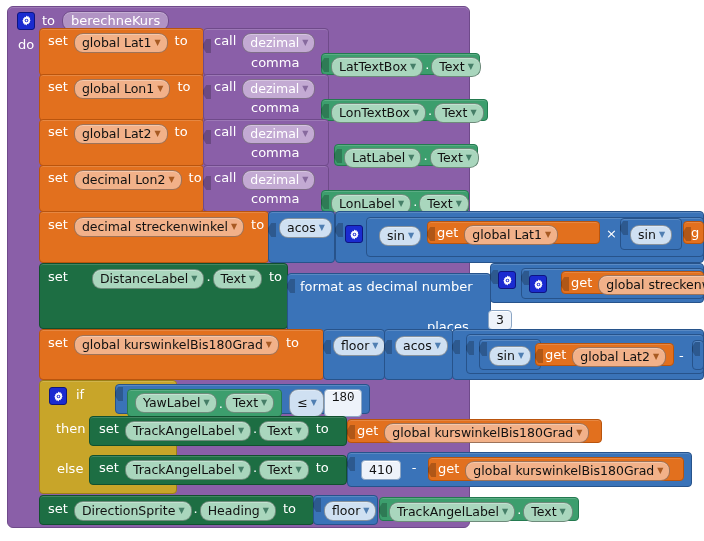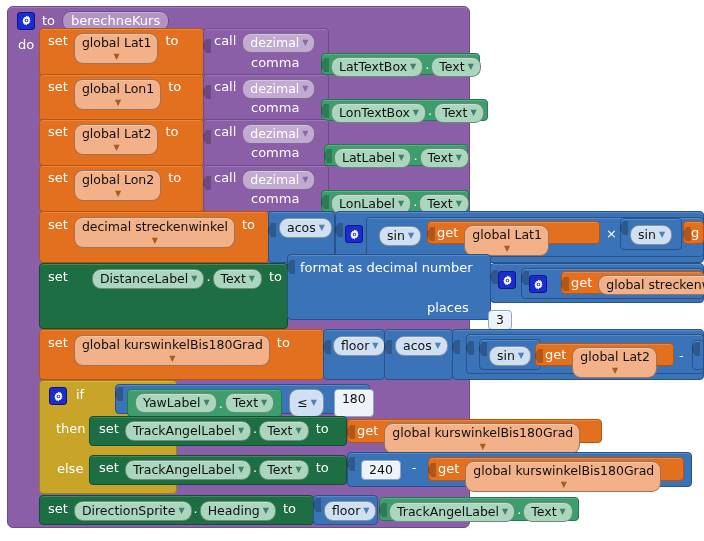--- a/index.html
+++ b/index.html
@@ -52,21 +52,21 @@
 
   .stmt-label{position:absolute;font-size:13px;color:#fff;white-space:nowrap;}
 
   
   .fld{
     display:inline-flex;align-items:center;gap:3px;
     border-radius:9px;padding:1px 6px 2px 7px;font-size:12.5px;line-height:15px;
     white-space:nowrap;border:1px solid rgba(0,0,0,.35);
     box-shadow:inset 0 1px 0 rgba(255,255,255,.3);
   }
-  .fld-orange{background:#f2b189;color:#111;flex-direction:column;}
+  .fld-orange{background:#f2b189;color:#111;}
   .fld-green{background:#a9d6bd;color:#111;}
   .fld-blue{background:#cfe0f2;color:#111;}
   .fld-purple{background:#c3aad3;color:#fff;}
   .caret{font-size:8px;line-height:8px;opacity:.85;}
   .caret-o{color:#9c4c12;}
   .caret-g{color:#35705a;}
   .caret-b{color:#3b6fa8;}
   .caret-p{color:#7d5f95;}
 
   
@@ -198,40 +198,40 @@
       <span class="lbl">call</span>
       <span class="fld fld-purple" style="margin-left:6px;">
         <span>dezimal</span>
           <span class="caret caret-p">▼</span>
       </span>
     </div>
     <div class="inner" style="left:47px;top:25px;">
       <span class="lbl">comma</span>
     </div>
   </div>
-  <div class="blk stmt compblk" style="left:324px;top:144px;width:144px;height:22px;">
+  <div class="blk stmt compblk" style="left:334px;top:144px;width:144px;height:22px;">
     <div class="socket" style="left:-1px;top:11px;"></div>
     <div class="inner" style="left:9px;top:3px;">
       <span class="fld fld-green">
         <span>LatLabel</span>
           <span class="caret caret-g">▼</span>
       </span>
       <span class="dot">.</span>
       <span class="fld fld-green">
         <span>Text</span>
           <span class="caret caret-g">▼</span>
       </span>
     </div>
   </div>
 
   <div class="blk stmt set-var" style="left:39px;top:165px;width:165px;height:47px;">
     <div class="inner" style="left:8px;top:4px;">
       <span class="lbl">set</span>
       <span class="fld fld-orange" style="margin-left:6px;">
-        <span>global Lon2</span>
+        <span>decimal Lon2</span>
           <span class="caret caret-o">▼</span>
       </span>
       <span class="lbl" style="margin-left:7px;">to</span>
     </div>
   </div>
   <div class="blk stmt callblk" style="left:203px;top:165px;width:126px;height:47px;">
     <div class="socket" style="left:-1px;top:17px;"></div>
     <div class="inner" style="left:10px;top:4px;">
       <span class="lbl">call</span>
       <span class="fld fld-purple" style="margin-left:6px;">
@@ -334,21 +334,21 @@
           <span class="caret caret-g">▼</span>
       </span>
       <span class="dot">.</span>
       <span class="fld fld-green">
         <span>Text</span>
           <span class="caret caret-g">▼</span>
       </span>
       <span class="lbl" style="margin-left:7px;">to</span>
     </div>
   </div>
-  <div class="blk stmt math" style="left:287px;top:254px;width:204px;height:66px;">
+  <div class="blk stmt math" style="left:287px;top:273px;width:204px;height:66px;">
     <div class="socket" style="left:-1px;top:12px;"></div>
     <div class="inner" style="left:12px;top:5px;">
       <span class="lbl">format as decimal number</span>
     </div>
     <div class="inner" style="left:139px;top:45px;">
       <span class="lbl">places</span>
     </div>
   </div>
   <div class="blk stmt math" style="left:490px;top:263px;width:214px;height:40px;">
     <div class="socket" style="left:-1px;top:13px;"></div>
@@ -479,21 +479,21 @@
         <span class="dot">.</span>
         <span class="fld fld-green">
           <span>Text</span>
             <span class="caret caret-g">▼</span>
         </span>
       </span>
       <span class="fld fld-blue" style="margin-left:7px;">
         <span>≤</span>
           <span class="caret caret-b">▼</span>
       </span>
-      <span class="num" style="margin-left:10px;">180</span>
+      <span class="num" style="font-family:Liberation Mono, monospace;">180</span>
     </div>
   </div>
 
   <div class="blk stmt set-prop" style="left:89px;top:416px;width:258px;height:30px;">
     <div class="inner" style="left:9px;top:4px;">
       <span class="lbl">set</span>
       <span class="fld fld-green" style="margin-left:6px;">
         <span>TrackAngelLabel</span>
           <span class="caret caret-g">▼</span>
       </span>
@@ -527,21 +527,21 @@
       <span class="fld fld-green">
         <span>Text</span>
           <span class="caret caret-g">▼</span>
       </span>
       <span class="lbl" style="margin-left:7px;">to</span>
     </div>
   </div>
   <div class="blk stmt math" style="left:347px;top:452px;width:345px;height:35px;">
     <div class="socket" style="left:-1px;top:11px;"></div>
     <div class="inner" style="left:13px;top:7px;">
-      <span class="num">240</span>
+      <span class="num">410</span>
       <span class="op" style="margin-left:8px;margin-right:5px;">-</span>
     </div>
   </div>
   <div class="blk stmt getter" style="left:428px;top:457px;width:256px;height:24px;">
     <div class="socket" style="left:-1px;top:12px;"></div>
     <div class="inner" style="left:9px;top:3px;">
       <span class="lbl">get</span>
       <span class="fld fld-orange" style="margin-left:6px;">
         <span>global kurswinkelBis180Grad</span>
           <span class="caret caret-o">▼</span>

